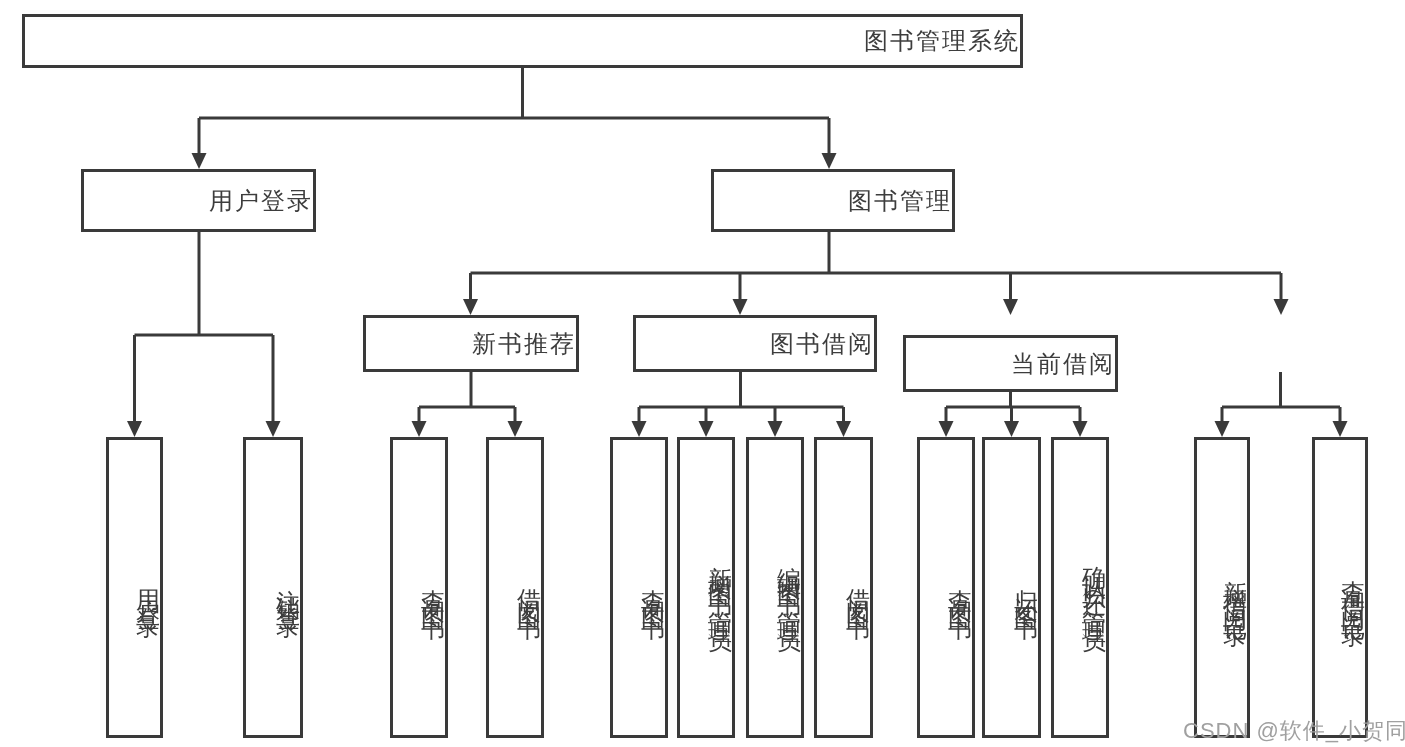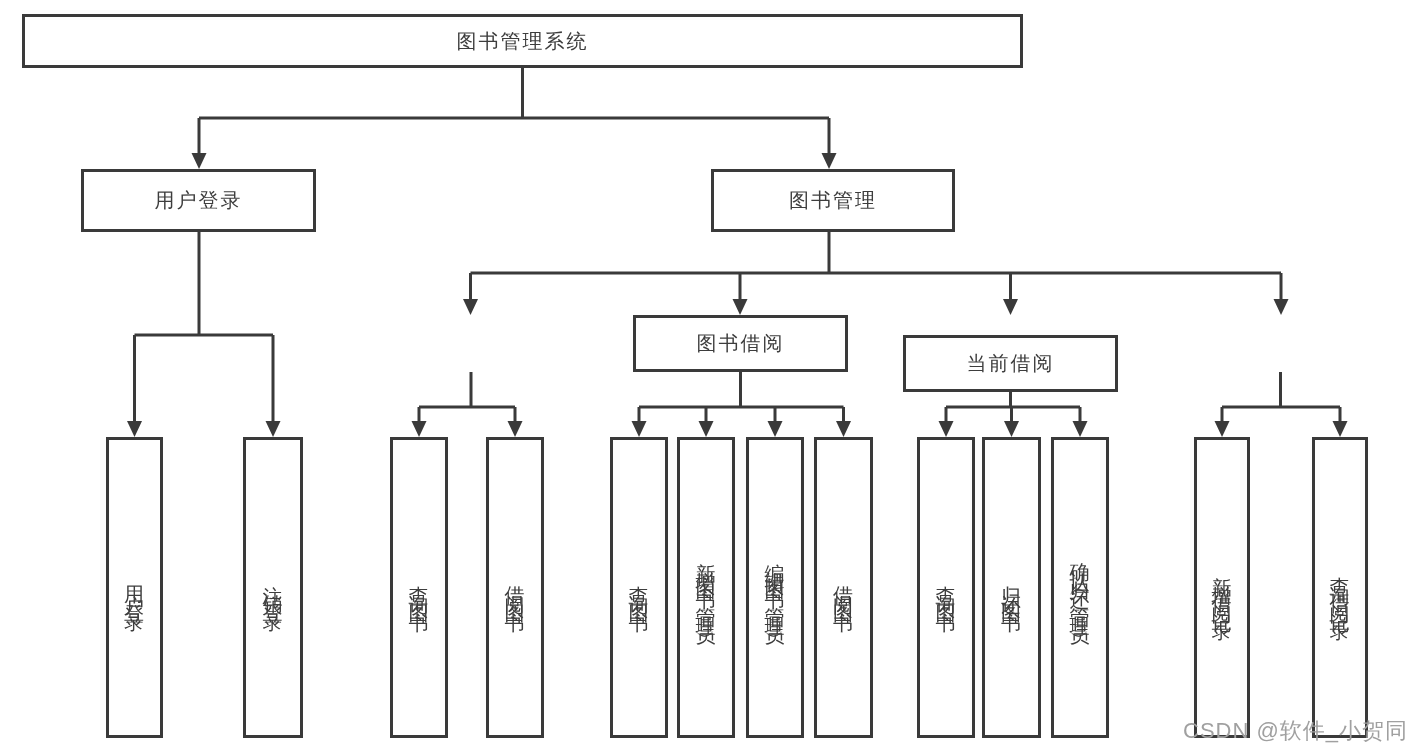--- a/index.html
+++ b/index.html
@@ -12,23 +12,23 @@
   }
   .stage { position: absolute; left: 0; top: 0; width: 1405px; height: 747px; }
   svg.connectors { position: absolute; left: 0; top: 0; pointer-events: none; }
   .node {
     position: absolute;
     box-sizing: border-box;
     border: 3px solid var(--line, #3a3a3a);
     background: #ffffff;
     display: flex;
     align-items: center;
-    justify-content: center;
+    justify-content: flex-end;
     color: var(--text, #3d3d3d);
-    font-size: 20px;
+    font-size: 24px;
     letter-spacing: 2px;
     white-space: nowrap;
   }
   .vnode span {
     writing-mode: vertical-rl;
     text-orientation: mixed;
     letter-spacing: 9px;
     line-height: 1.0;
     white-space: nowrap;
   }
@@ -97,21 +97,24 @@
     <span>图书管理系统</span>
   </div>
 
   <div class="node" style="left:81px; top:169px; width:235px; height:63px;">
     <span>用户登录</span>
   </div>
   <div class="node" style="left:711px; top:169px; width:244px; height:63px;">
     <span>图书管理</span>
   </div>
 
-  <div class="node" style="left:633px; top:315px; width:215px; height:57px;">
+  <div class="node" style="left:363px; top:315px; width:216px; height:57px;">
+    <span>新书推荐</span>
+  </div>
+  <div class="node" style="left:633px; top:315px; width:244px; height:57px;">
     <span>图书借阅</span>
   </div>
   <div class="node" style="left:903px; top:315px; width:215px; height:57px;margin-top:20px;">
     <span>当前借阅</span>
   </div>
 
   <div class="node vnode" style="left:106px; top:437px; width:57px; height:301px;">
     <span>用户登录</span>
   </div>
   <div class="node vnode" style="left:243px; top:437px; width:60px; height:301px;">

